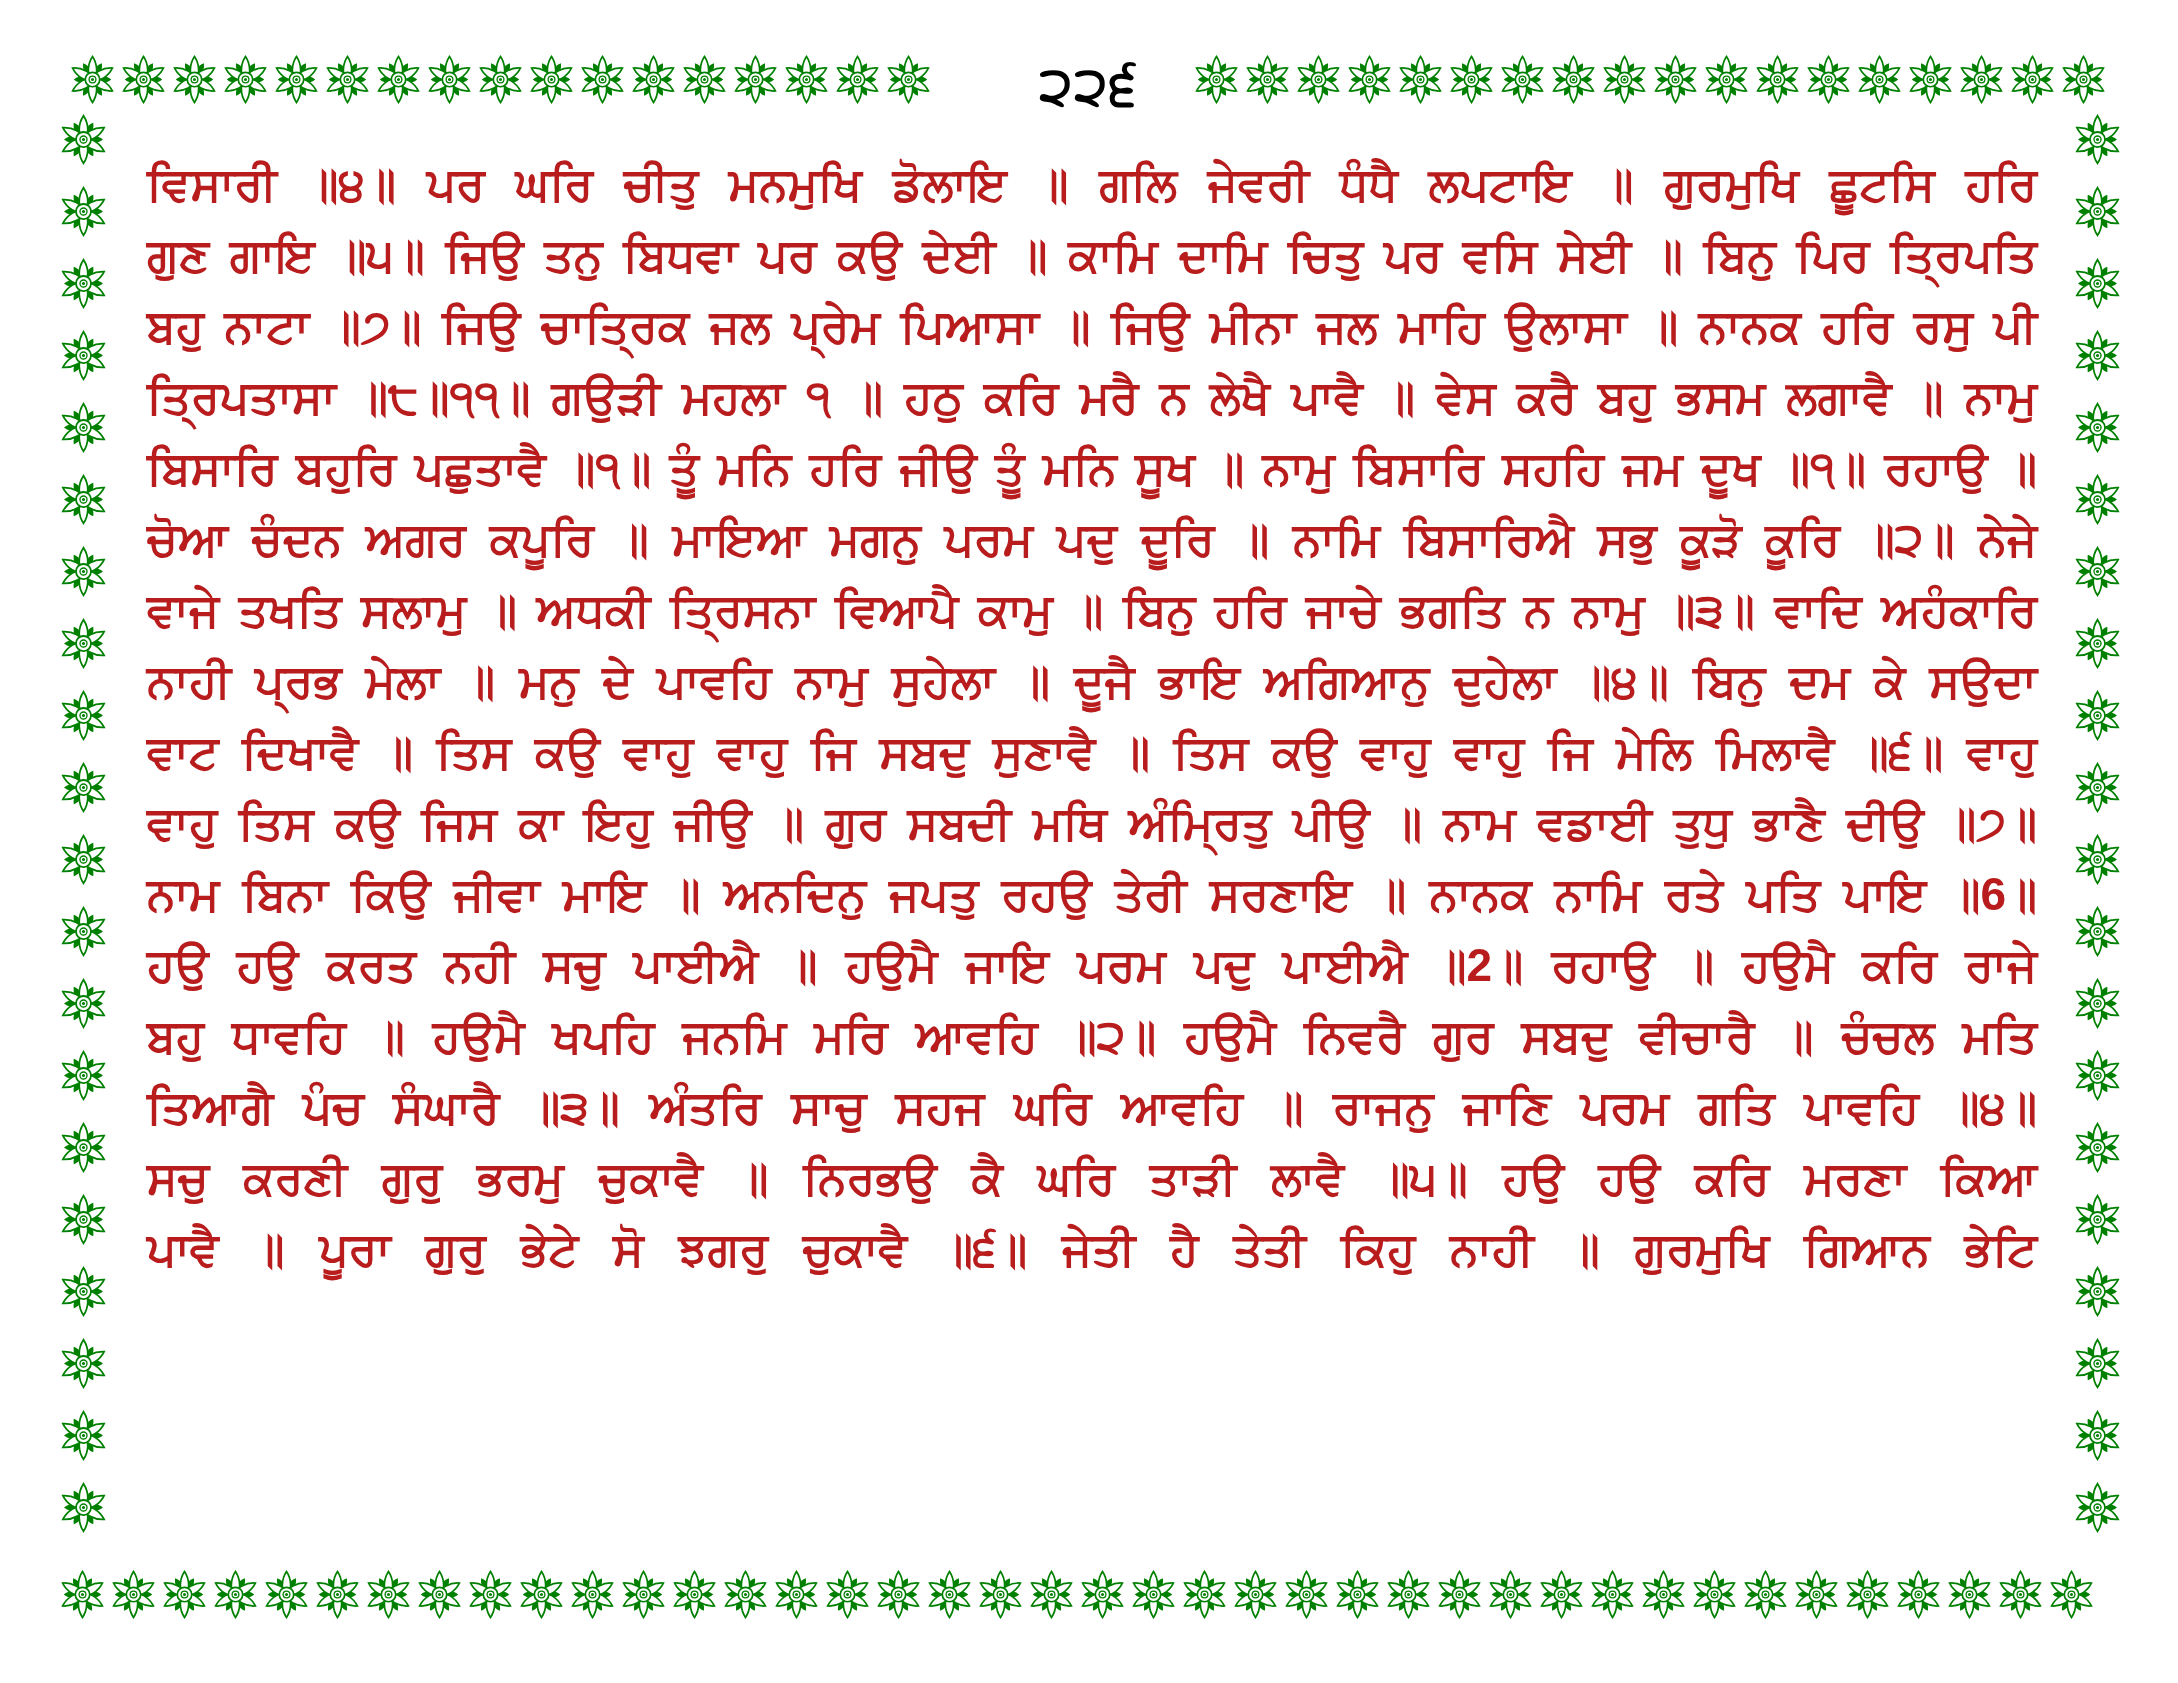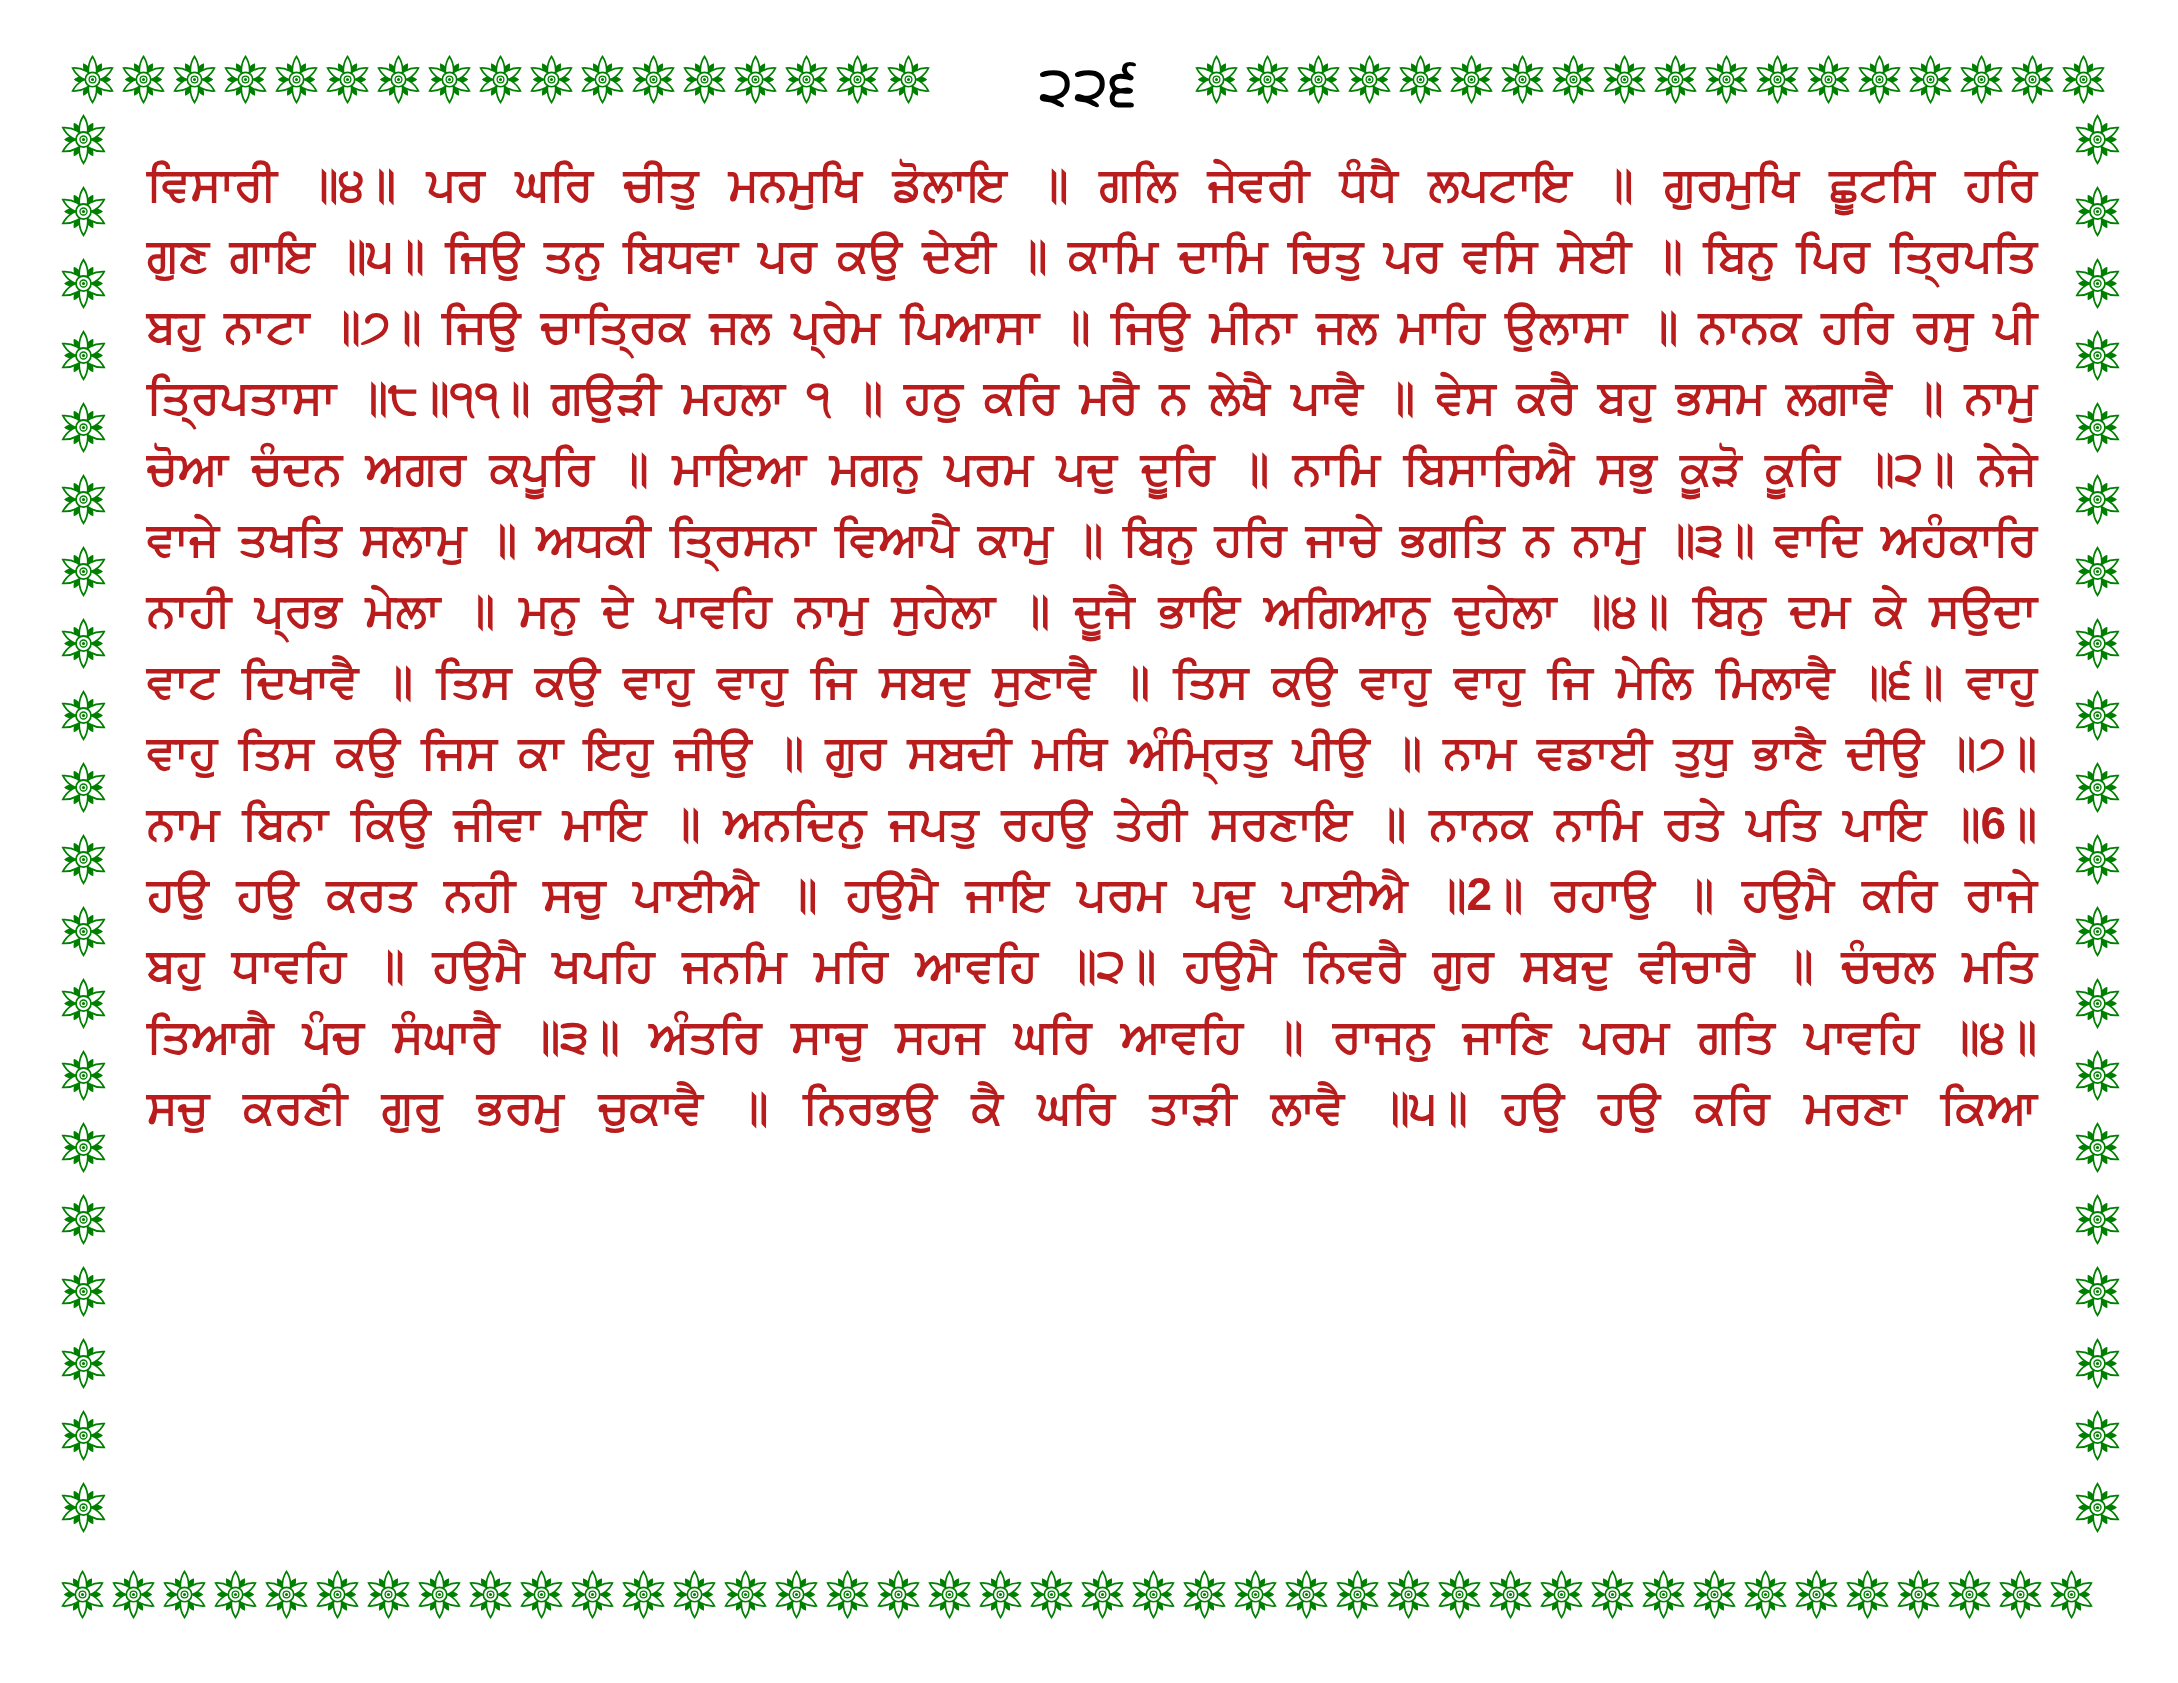--- a/index.html
+++ b/index.html
@@ -2372,26 +2372,28 @@
           <circle r="1.8" fill="#008000"></circle>
         </g>
       </svg>
     </div>
 
   <div class="text-block">
     <div class="text-line">ਵਿਸਾਰੀ ॥੪॥ ਪਰ ਘਰਿ ਚੀਤੁ ਮਨਮੁਖਿ ਡੋਲਾਇ ॥ ਗਲਿ ਜੇਵਰੀ ਧੰਧੈ ਲਪਟਾਇ ॥ ਗੁਰਮੁਖਿ ਛੂਟਸਿ ਹਰਿ</div>
     <div class="text-line">ਗੁਣ ਗਾਇ ॥੫॥ ਜਿਉ ਤਨੁ ਬਿਧਵਾ ਪਰ ਕਉ ਦੇਈ ॥ ਕਾਮਿ ਦਾਮਿ ਚਿਤੁ ਪਰ ਵਸਿ ਸੇਈ ॥ ਬਿਨੁ ਪਿਰ ਤ੍ਰਿਪਤਿ</div>
     <div class="text-line">ਬਹੁ ਨਾਟਾ ॥੭॥ ਜਿਉ ਚਾਤ੍ਰਿਕ ਜਲ ਪ੍ਰੇਮ ਪਿਆਸਾ ॥ ਜਿਉ ਮੀਨਾ ਜਲ ਮਾਹਿ ਉਲਾਸਾ ॥ ਨਾਨਕ ਹਰਿ ਰਸੁ ਪੀ</div>
     <div class="text-line">ਤ੍ਰਿਪਤਾਸਾ ॥੮॥੧੧॥ ਗਉੜੀ ਮਹਲਾ ੧ ॥ ਹਠੁ ਕਰਿ ਮਰੈ ਨ ਲੇਖੈ ਪਾਵੈ ॥ ਵੇਸ ਕਰੈ ਬਹੁ ਭਸਮ ਲਗਾਵੈ ॥ ਨਾਮੁ</div>
+    <div class="text-line">ਬਿਸਾਰਿ ਬਹੁਰਿ ਪਛੁਤਾਵੈ ॥੧॥ ਤੂੰ ਮਨਿ ਹਰਿ ਜੀਉ ਤੂੰ ਮਨਿ ਸੂਖ ॥ ਨਾਮੁ ਬਿਸਾਰਿ ਸਹਹਿ ਜਮ ਦੂਖ ॥੧॥ ਰਹਾਉ ॥</div>
     <div class="text-line">ਚੋਆ ਚੰਦਨ ਅਗਰ ਕਪੂਰਿ ॥ ਮਾਇਆ ਮਗਨੁ ਪਰਮ ਪਦੁ ਦੂਰਿ ॥ ਨਾਮਿ ਬਿਸਾਰਿਐ ਸਭੁ ਕੂੜੋ ਕੂਰਿ ॥੨॥ ਨੇਜੇ</div>
     <div class="text-line">ਵਾਜੇ ਤਖਤਿ ਸਲਾਮੁ ॥ ਅਧਕੀ ਤ੍ਰਿਸਨਾ ਵਿਆਪੈ ਕਾਮੁ ॥ ਬਿਨੁ ਹਰਿ ਜਾਚੇ ਭਗਤਿ ਨ ਨਾਮੁ ॥੩॥ ਵਾਦਿ ਅਹੰਕਾਰਿ</div>
     <div class="text-line">ਨਾਹੀ ਪ੍ਰਭ ਮੇਲਾ ॥ ਮਨੁ ਦੇ ਪਾਵਹਿ ਨਾਮੁ ਸੁਹੇਲਾ ॥ ਦੂਜੈ ਭਾਇ ਅਗਿਆਨੁ ਦੁਹੇਲਾ ॥੪॥ ਬਿਨੁ ਦਮ ਕੇ ਸਉਦਾ</div>
     <div class="text-line">ਵਾਟ ਦਿਖਾਵੈ ॥ ਤਿਸ ਕਉ ਵਾਹੁ ਵਾਹੁ ਜਿ ਸਬਦੁ ਸੁਣਾਵੈ ॥ ਤਿਸ ਕਉ ਵਾਹੁ ਵਾਹੁ ਜਿ ਮੇਲਿ ਮਿਲਾਵੈ ॥੬॥ ਵਾਹੁ</div>
     <div class="text-line">ਵਾਹੁ ਤਿਸ ਕਉ ਜਿਸ ਕਾ ਇਹੁ ਜੀਉ ॥ ਗੁਰ ਸਬਦੀ ਮਥਿ ਅੰਮ੍ਰਿਤੁ ਪੀਉ ॥ ਨਾਮ ਵਡਾਈ ਤੁਧੁ ਭਾਣੈ ਦੀਉ ॥੭॥</div>
     <div class="text-line">ਨਾਮ ਬਿਨਾ ਕਿਉ ਜੀਵਾ ਮਾਇ ॥ ਅਨਦਿਨੁ ਜਪਤੁ ਰਹਉ ਤੇਰੀ ਸਰਣਾਇ ॥ ਨਾਨਕ ਨਾਮਿ ਰਤੇ ਪਤਿ ਪਾਇ ॥6॥</div>
     <div class="text-line">ਹਉ ਹਉ ਕਰਤ ਨਹੀ ਸਚੁ ਪਾਈਐ ॥ ਹਉਮੈ ਜਾਇ ਪਰਮ ਪਦੁ ਪਾਈਐ ॥2॥ ਰਹਾਉ ॥ ਹਉਮੈ ਕਰਿ ਰਾਜੇ</div>
     <div class="text-line">ਬਹੁ ਧਾਵਹਿ ॥ ਹਉਮੈ ਖਪਹਿ ਜਨਮਿ ਮਰਿ ਆਵਹਿ ॥੨॥ ਹਉਮੈ ਨਿਵਰੈ ਗੁਰ ਸਬਦੁ ਵੀਚਾਰੈ ॥ ਚੰਚਲ ਮਤਿ</div>
     <div class="text-line">ਤਿਆਗੈ ਪੰਚ ਸੰਘਾਰੈ ॥੩॥ ਅੰਤਰਿ ਸਾਚੁ ਸਹਜ ਘਰਿ ਆਵਹਿ ॥ ਰਾਜਨੁ ਜਾਣਿ ਪਰਮ ਗਤਿ ਪਾਵਹਿ ॥੪॥</div>
     <div class="text-line">ਸਚੁ ਕਰਣੀ ਗੁਰੁ ਭਰਮੁ ਚੁਕਾਵੈ ॥ ਨਿਰਭਉ ਕੈ ਘਰਿ ਤਾੜੀ ਲਾਵੈ ॥੫॥ ਹਉ ਹਉ ਕਰਿ ਮਰਣਾ ਕਿਆ</div>
+    <div class="text-line">ਪਾਵੈ ॥ ਪੂਰਾ ਗੁਰੁ ਭੇਟੇ ਸੋ ਝਗਰੁ ਚੁਕਾਵੈ ॥੬॥ ਜੇਤੀ ਹੈ ਤੇਤੀ ਕਿਹੁ ਨਾਹੀ ॥ ਗੁਰਮੁਖਿ ਗਿਆਨ ਭੇਟਿ</div>
   </div>
 
 </div>
 
 
 </body></html>

